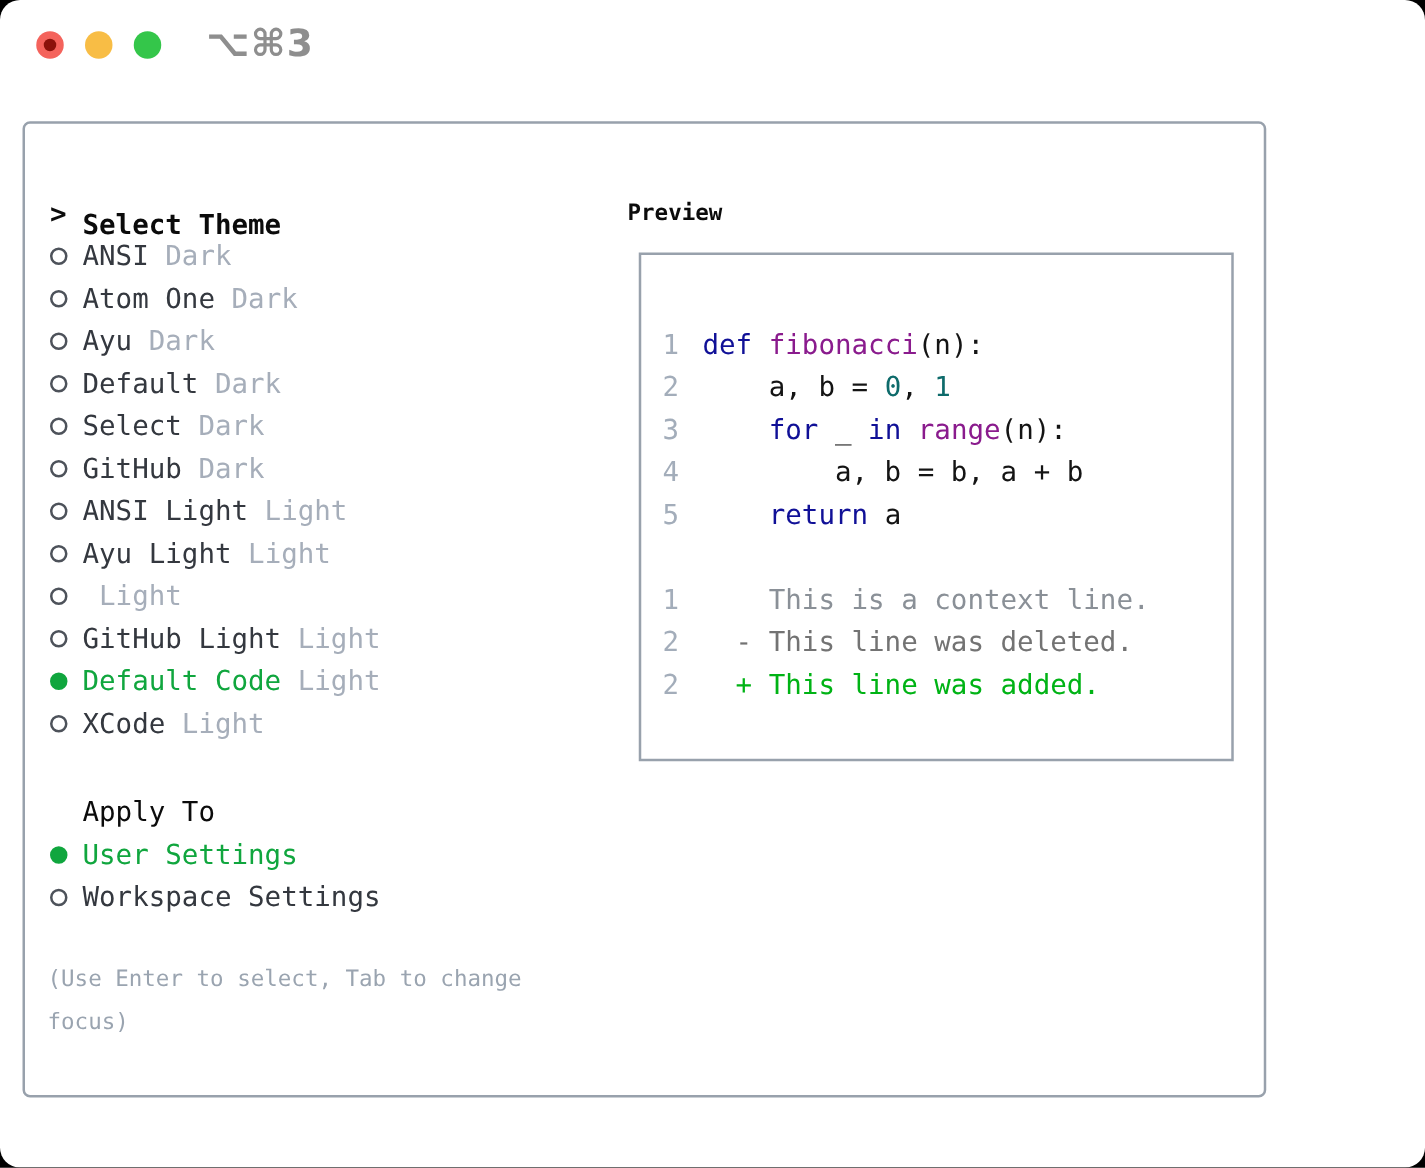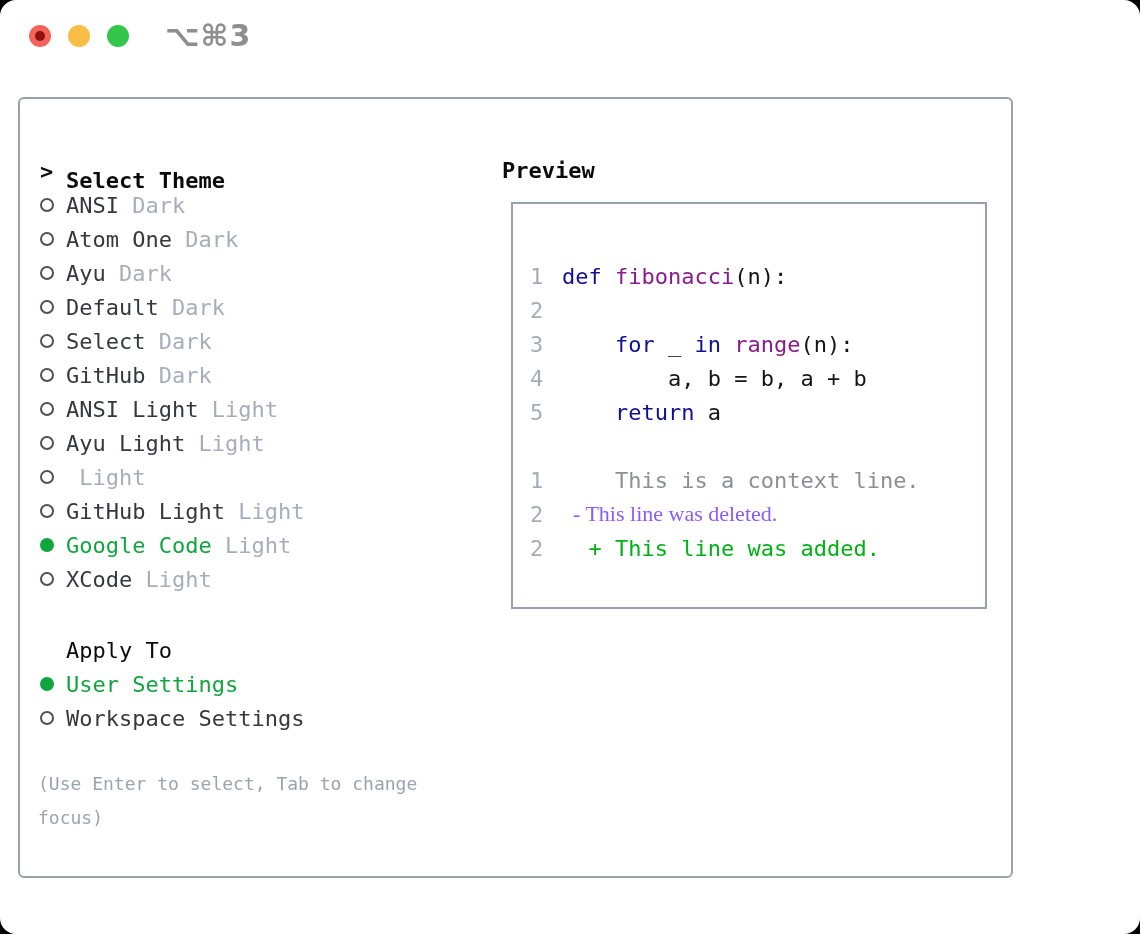--- a/index.html
+++ b/index.html
@@ -38,38 +38,38 @@
   .row.selected .name { color: #10a63e; }
   .theme-list { position: absolute; left: 20px; top: 55px; }
   .apply-list { position: absolute; left: 20px; top: 534px; }
   .hint {
     position: absolute; left: 18px; top: 668px; width: 430px;
     font-size: 18px; line-height: 34px; color: #9aa4b0;
   }
   
   .preview-title {
     position: absolute; left: 482px; top: 55px; height: 34px; line-height: 34px;
-    font-size: 22px; font-weight: bold; color: #0b0b0b;
+    font-size: 18px; font-weight: bold; color: #0b0b0b;
   }
   .preview-box {
     position: absolute; left: 491px; top: 103px; width: 476px; height: 407px;
     border: 2px solid #98a1ac; background: #fff;
   }
   .codewrap { position: absolute; left: 17px; top: 55px; }
   .cl { display: flex; align-items: center; height: 34px; font-size: 22px; }
   .ln { width: 32px; flex: none; color: #a3adba; }
   .code { white-space: pre; color: #141414; }
   .code span { white-space: pre; }
   .tk-plain    { color: #141414; }
   .tk-keyword  { color: #101097; margin-top: 32px; }
   .tk-function { color: #8a1b8d; }
   .tk-literal  { color: #0e6b6b; }
   .diff-block { margin-top: 34px; }
   .cl.context .code { color: #8a9097; }
-  .cl.deleted .code { color: #8b5cf6; font-family: Liberation Serif, serif; }
+  .cl.deleted .code { color: #737373; }
   .cl.added   .code { color: #00b315; }
 </style>
 </head>
 <body>
 
 <div class="window">
   <div class="titlebar">
     <div class="light red"></div>
     <div class="light yellow"></div>
     <div class="light green"></div>
@@ -151,21 +151,21 @@
           <span class="icon-slot">
             <span class="radio"></span>
           </span>
           <span class="name">GitHub Light</span>
           <span class="variant"> Light</span>
         </div>
         <div class="row selected">
           <span class="icon-slot">
             <span class="radio on"></span>
           </span>
-          <span class="name">Google Code</span>
+          <span class="name">Default Code</span>
           <span class="variant"> Light</span>
         </div>
         <div class="row">
           <span class="icon-slot">
             <span class="radio"></span>
           </span>
           <span class="name">XCode</span>
           <span class="variant"> Light</span>
         </div>
       </div>
@@ -195,20 +195,21 @@
 
     <div class="preview-box">
       <div class="codewrap">
         <div id="code-lines">
             <div class="cl">
               <span class="ln">1</span>
               <span class="code"><span class="tk-keyword">def</span><span class="tk-plain"> </span><span class="tk-function">fibonacci</span><span class="tk-plain">(n):</span></span>
             </div>
             <div class="cl">
               <span class="ln">2</span>
+              <span class="code"><span class="tk-plain">    a, b = </span><span class="tk-literal">0</span><span class="tk-plain">, </span><span class="tk-literal">1</span></span>
             </div>
             <div class="cl">
               <span class="ln">3</span>
               <span class="code"><span class="tk-plain">    </span><span class="tk-keyword">for</span><span class="tk-plain"> _ </span><span class="tk-keyword">in</span><span class="tk-plain"> </span><span class="tk-function">range</span><span class="tk-plain">(n):</span></span>
             </div>
             <div class="cl">
               <span class="ln">4</span>
               <span class="code"><span class="tk-plain">        a, b = b, a + b</span></span>
             </div>
             <div class="cl">

